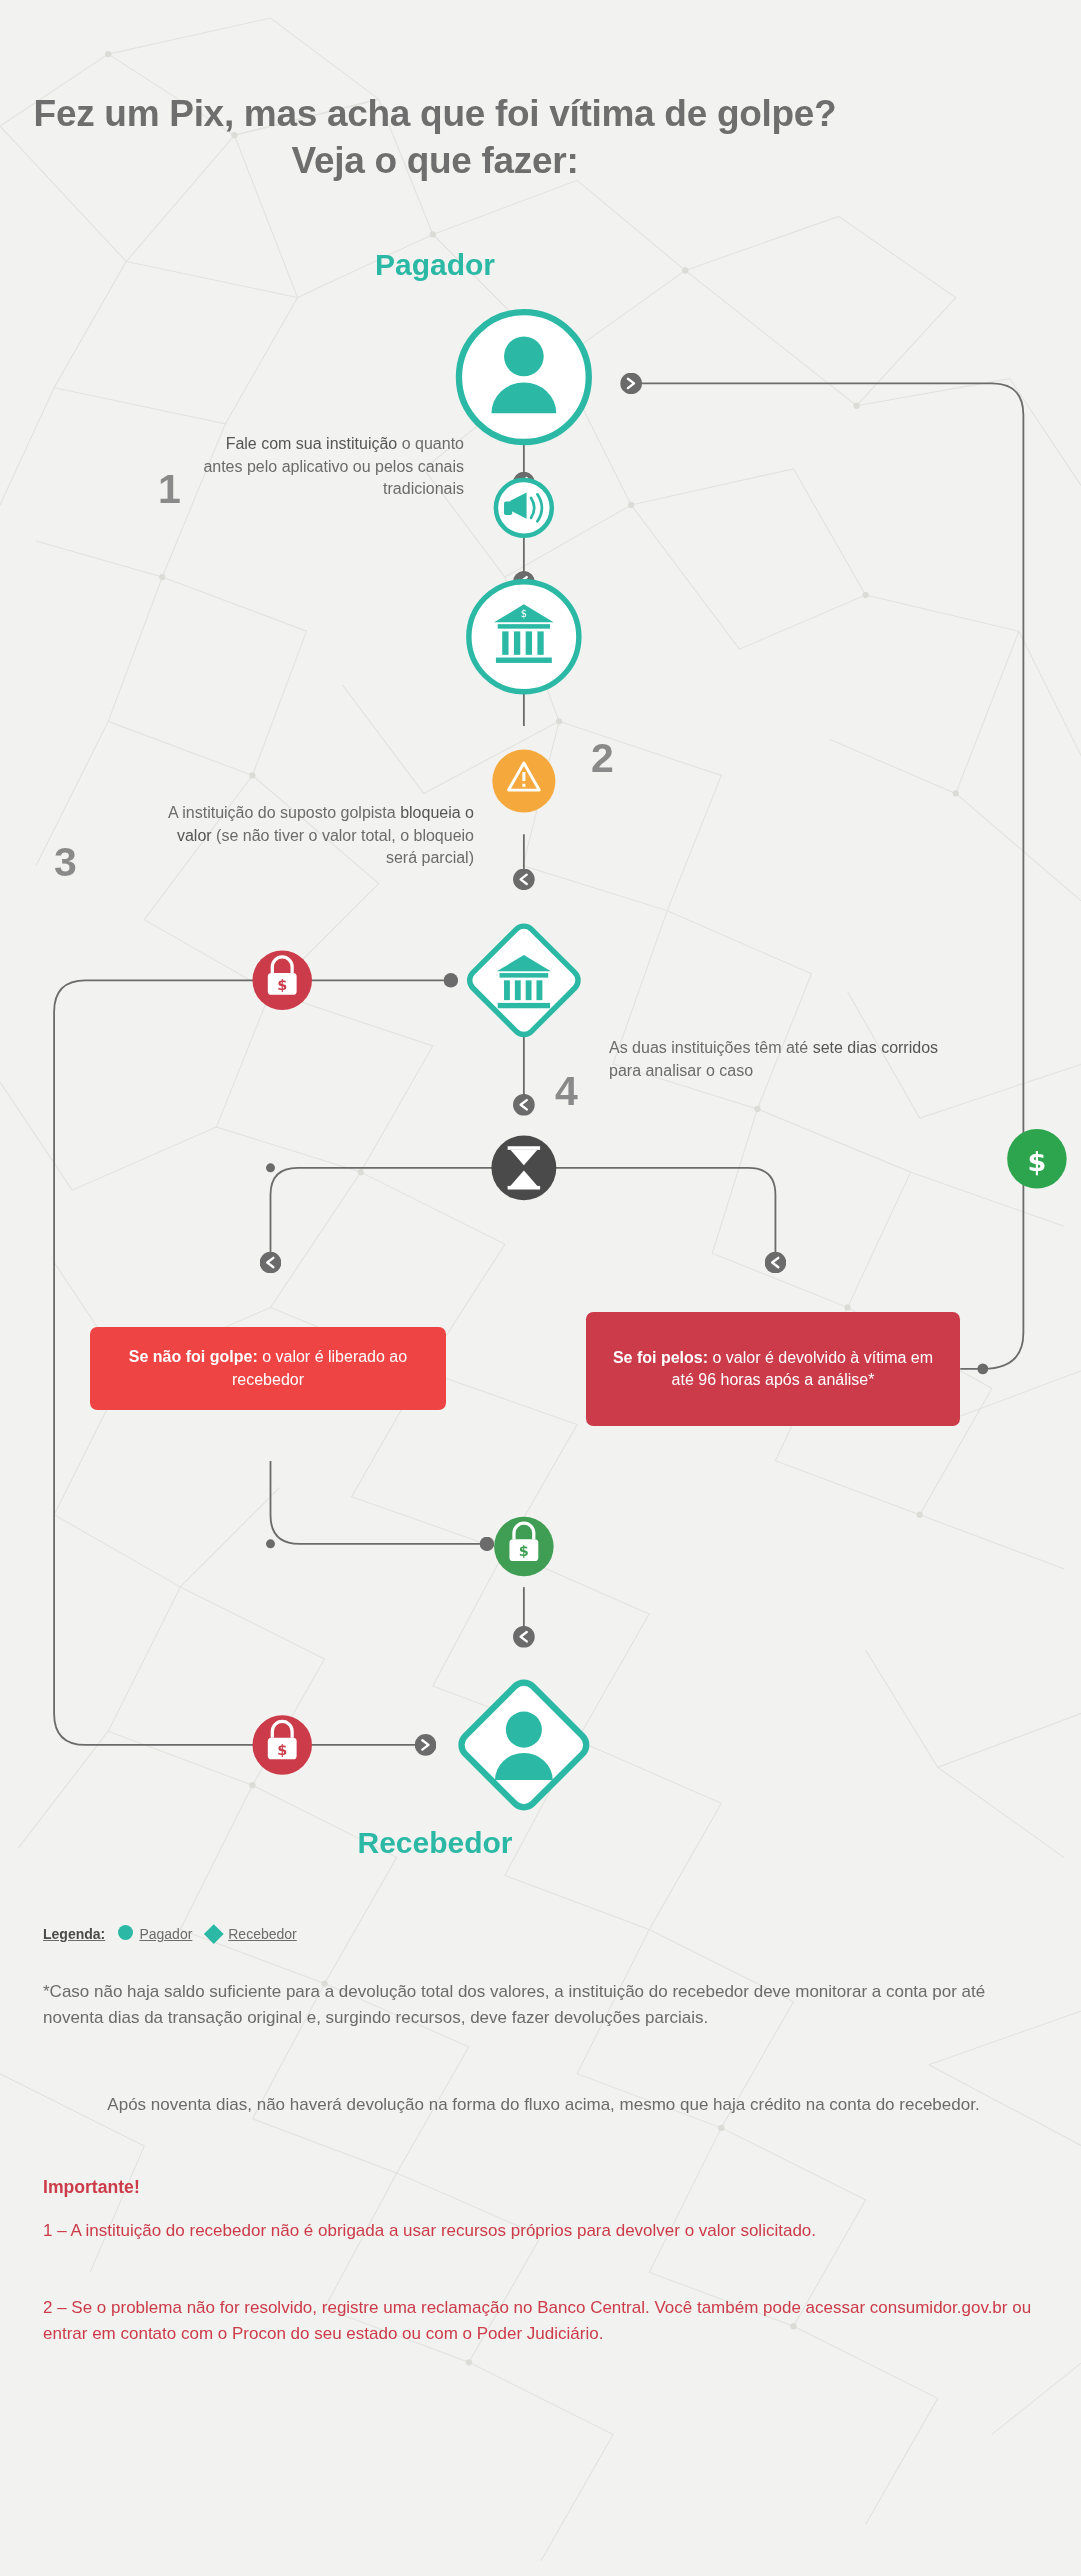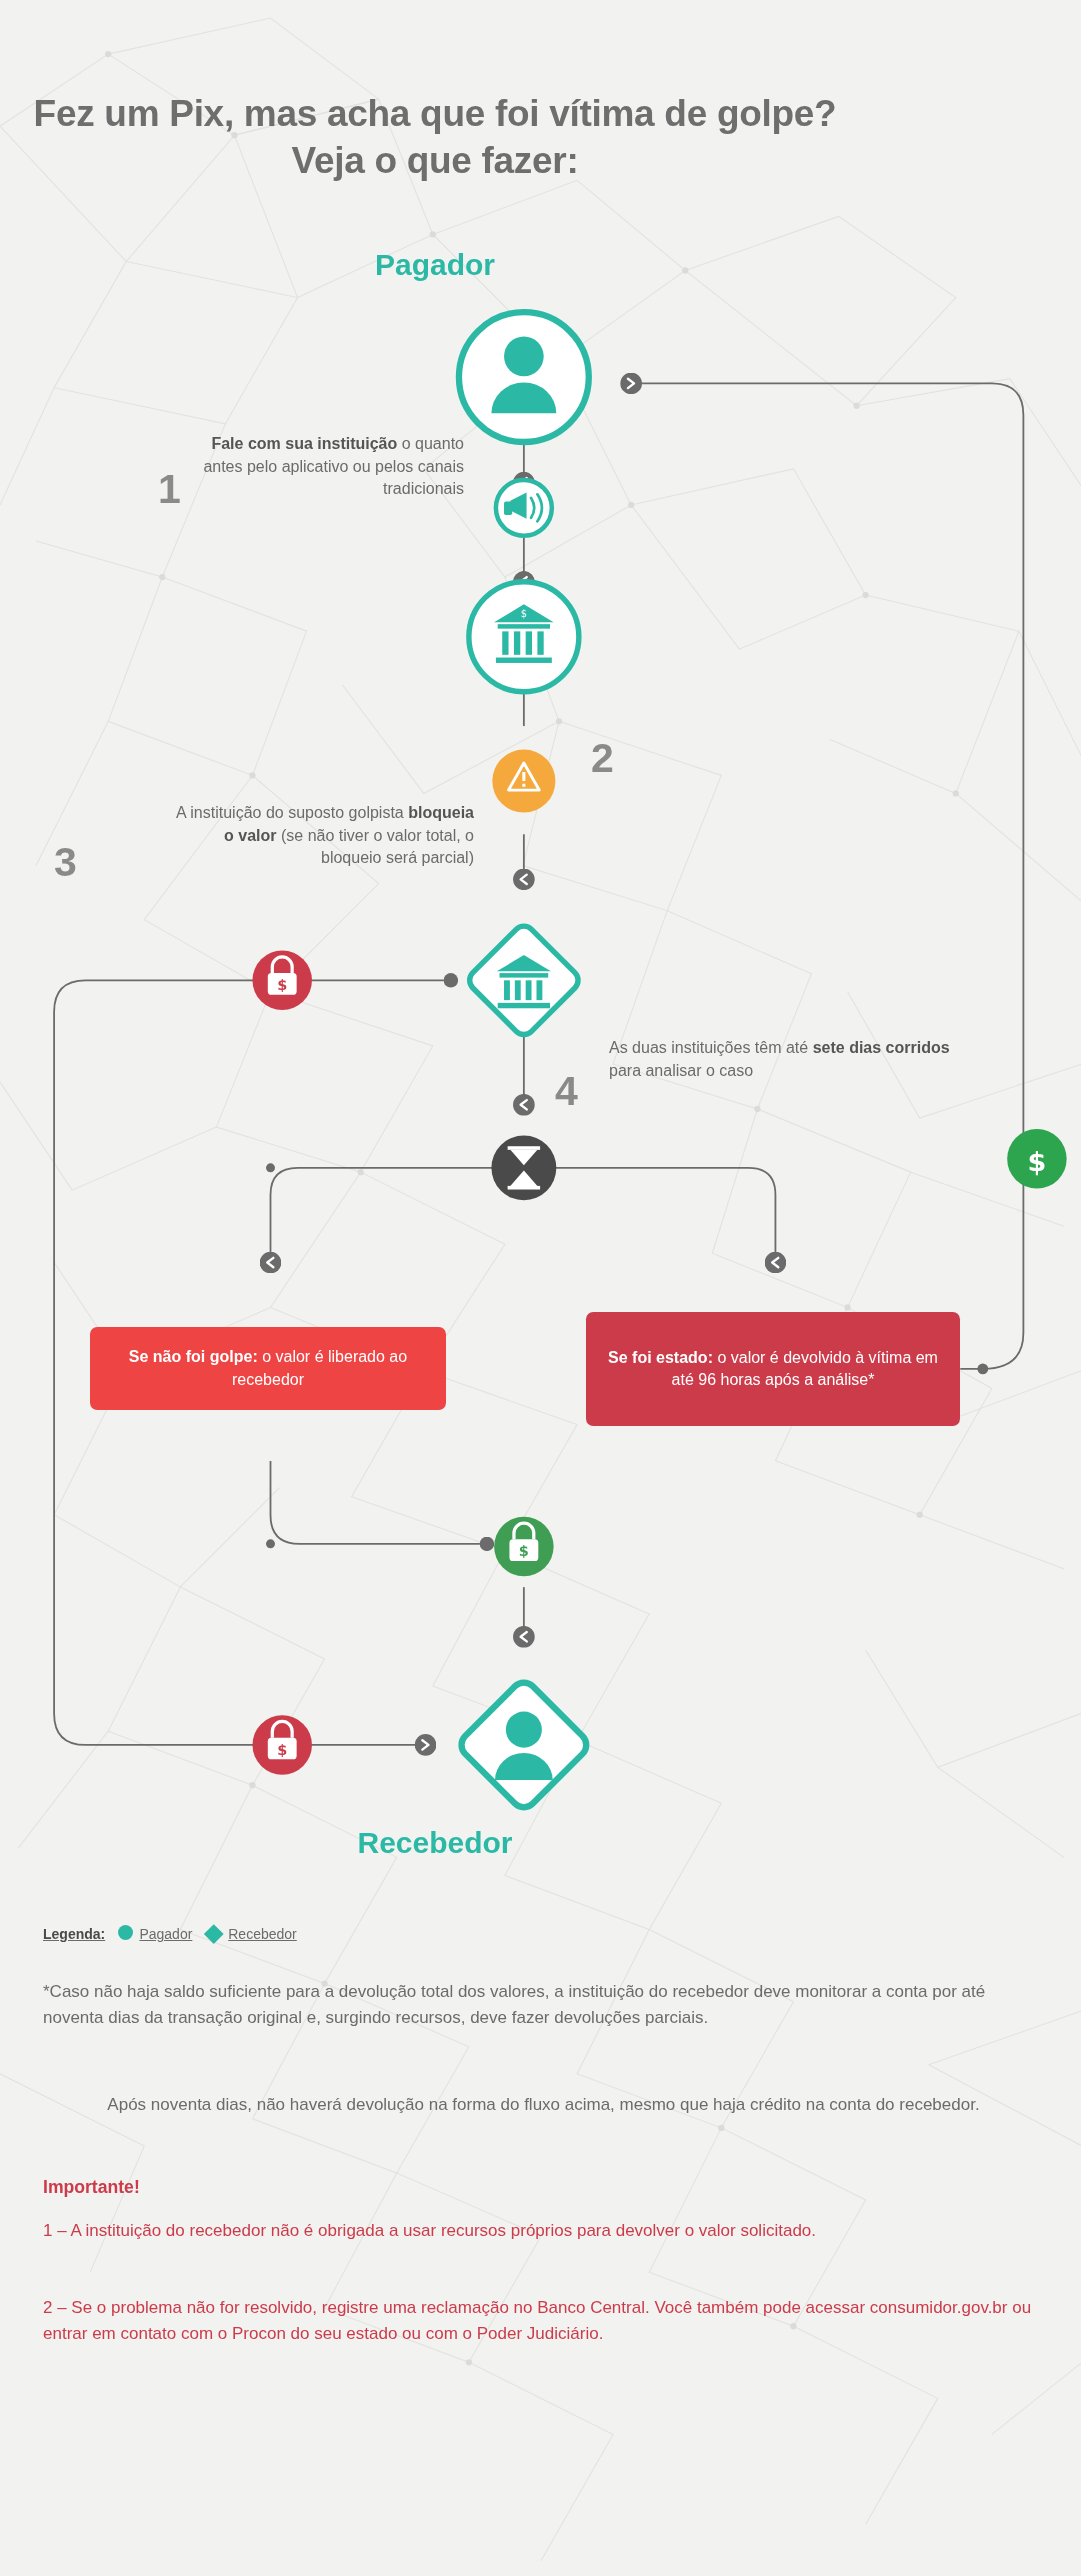--- a/index.html
+++ b/index.html
@@ -32,21 +32,21 @@
   .role-bottom {
     position:absolute; left:0; right:0; top:1826px;
     text-align:center; font-size:30px; font-weight:bold; color:#2bb9a5;
   }
 
   
   #flow { position:absolute; left:0; top:0; width:1082px; height:1939px; z-index:3; }
 
   
   .steptext { position:absolute; font-size:16px; line-height:1.42; color:#6b6b6b; }
-  .steptext b { font-weight:bold; color:#555; }
+  .steptext b { font-weight:normal; color:#555; }
   .stepnum { position:absolute; font-size:41px; font-weight:bold; color:#8a8a8a; }
 
   .s1-text { left:194px; top:433px; width:270px; text-align:right; }
   .s1-num  { left:158px; top:466px; }
 
   .s2-text { left:645px; top:701px; width:352px; text-align:left; }
   .s2-num  { left:591px; top:735px; }
 
   .s3-text { left:167px; top:802px; width:307px; text-align:right; }
   .s3-num  { left:54px; top:839px; }
@@ -331,21 +331,21 @@
   </div>
 
   <div class="outcome out-green">
     <div>
       <b>Se não foi golpe:</b><span> o valor é liberado ao recebedor</span>
     </div>
   </div>
 
   <div class="outcome out-red">
     <div>
-      <b>Se foi estado:</b><span> o valor é devolvido à vítima em até 96 horas após a análise*</span>
+      <b>Se foi pelos:</b><span> o valor é devolvido à vítima em até 96 horas após a análise*</span>
     </div>
   </div>
 
   <div class="legend">
     <b>Legenda:</b><span class="swatch-circle"></span><span>Pagador</span><span class="swatch-diamond"></span><span>Recebedor</span>
   </div>
 
   <div class="note n1">*Caso não haja saldo suficiente para a devolução total dos valores, a instituição do recebedor deve monitorar a conta por até noventa dias da transação original e, surgindo recursos, deve fazer devoluções parciais.</div>
   <div class="note n2">Após noventa dias, não haverá devolução na forma do fluxo acima, mesmo que haja crédito na conta do recebedor.</div>
   <div class="important">Importante!</div>

